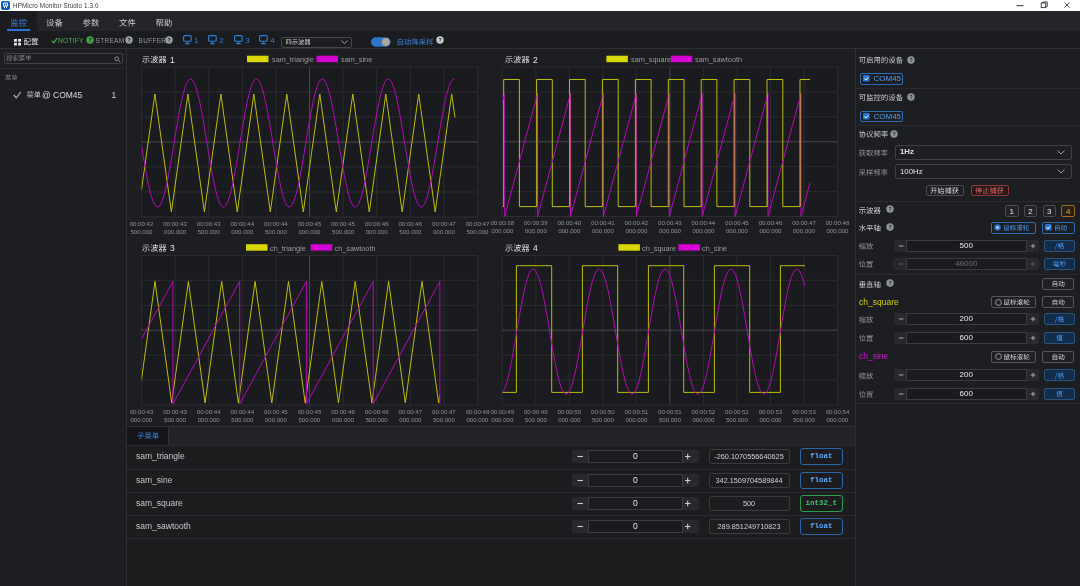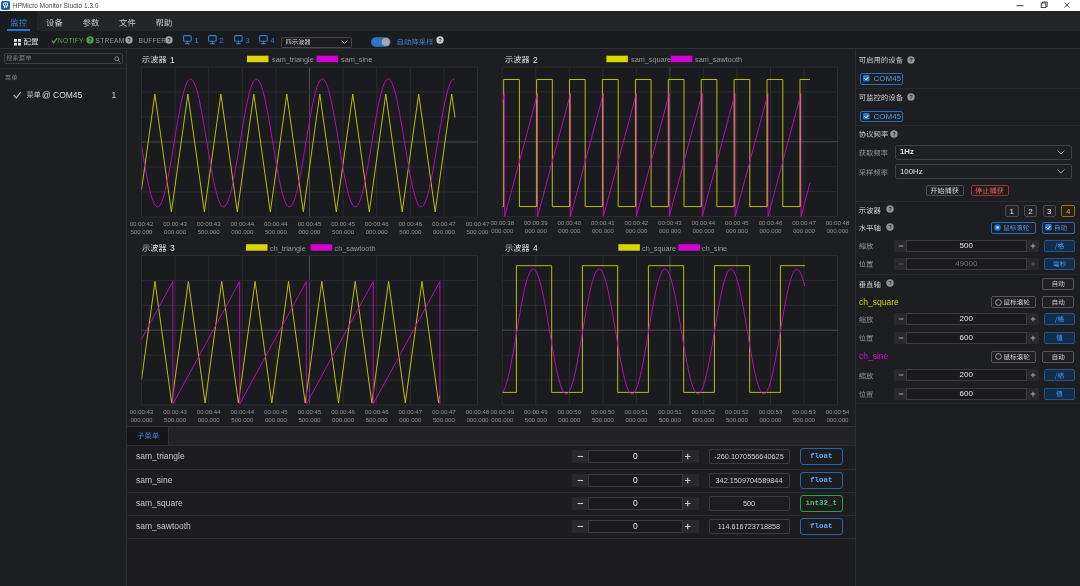--- a/index.html
+++ b/index.html
@@ -395,21 +395,21 @@
     <div class="abs" style="left:127px;top:515px;width:728px;height:1px;background:#2c2c30"></div>
     <div class="abs" style="left:136px;top:522.0px;font-size:8.5px;color:#c6c6ca;line-height:9px">sam_sawtooth</div>
     <div class="abs" style="left:572px;top:520.0px;width:126.5px;height:13px;border:1px solid #3b3b40;border-radius:2px;background:#1b1b1e"></div>
     <div class="abs" style="left:572px;top:520.0px;width:16.5px;height:13px;background:#29292d;border-right:1px solid #3b3b40;border-radius:2px 0 0 2px"></div>
     <div class="abs" style="left:682px;top:520.0px;width:16.5px;height:13px;background:#29292d;border-left:1px solid #3b3b40;border-radius:0 2px 2px 0"></div>
     <svg class="abs" style="left:572px;top:520.0px" width="127" height="13">
       <path d="M5.5 6.5h5.5" stroke="#cfcfd3" stroke-width="1.1"></path>
       <path d="M113 6.5h5.5 M115.7 3.7v5.6" stroke="#cfcfd3" stroke-width="1.1"></path>
     </svg>
     <div class="abs" style="left:588.5px;top:520.0px;width:93.5px;text-align:center;font-size:8.5px;color:#e4e4e8;line-height:13px">0</div>
-    <div class="abs" style="left:708.5px;top:518.8px;width:81px;height:15.5px;border:1px solid #39393e;border-radius:2px;background:#1d1d20;text-align:center;font-size:7.3px;color:#d0d0d4;line-height:14.5px">114.616723718858</div>
+    <div class="abs" style="left:708.5px;top:518.8px;width:81px;height:15.5px;border:1px solid #39393e;border-radius:2px;background:#1d1d20;text-align:center;font-size:7.3px;color:#d0d0d4;line-height:14.5px">289.851249710823</div>
     <div class="abs" style="left:800px;top:518.2px;width:42.5px;height:16.5px;border-radius:3px;text-align:center;font-family:&quot;Liberation Mono&quot;,monospace;font-weight:bold;font-size:7.5px;color:#56a8ff;border:1px solid #2a65a8;line-height:15.5px">float</div>
     <div class="abs" style="left:127px;top:538px;width:728px;height:1px;background:#2c2c30"></div>
     <div class="abs" style="left:855px;top:49px;width:225px;height:537px;background:#1d1e21"></div>
     <div class="abs" style="left:855px;top:49px;width:1px;height:537px;background:#2e2e32"></div>
     <div class="abs" style="left:859.5px;top:73.0px;width:43px;height:11.5px;border:1px solid #2c6cb4;border-radius:2px"></div>
     <svg class="abs" style="left:863px;top:75.4px" width="7" height="7">
       <rect width="6.6" height="6.6" rx="1.4" fill="#2578d9"></rect>
       <path d="M1.5 3.4l1.5 1.6 2.2-2.8" stroke="#fff" stroke-width="1" fill="none"></path>
     </svg>
     <div class="abs" style="left:873.5px;top:75.2px;font-size:8px;color:#559ce8;line-height:8px">COM45</div>

